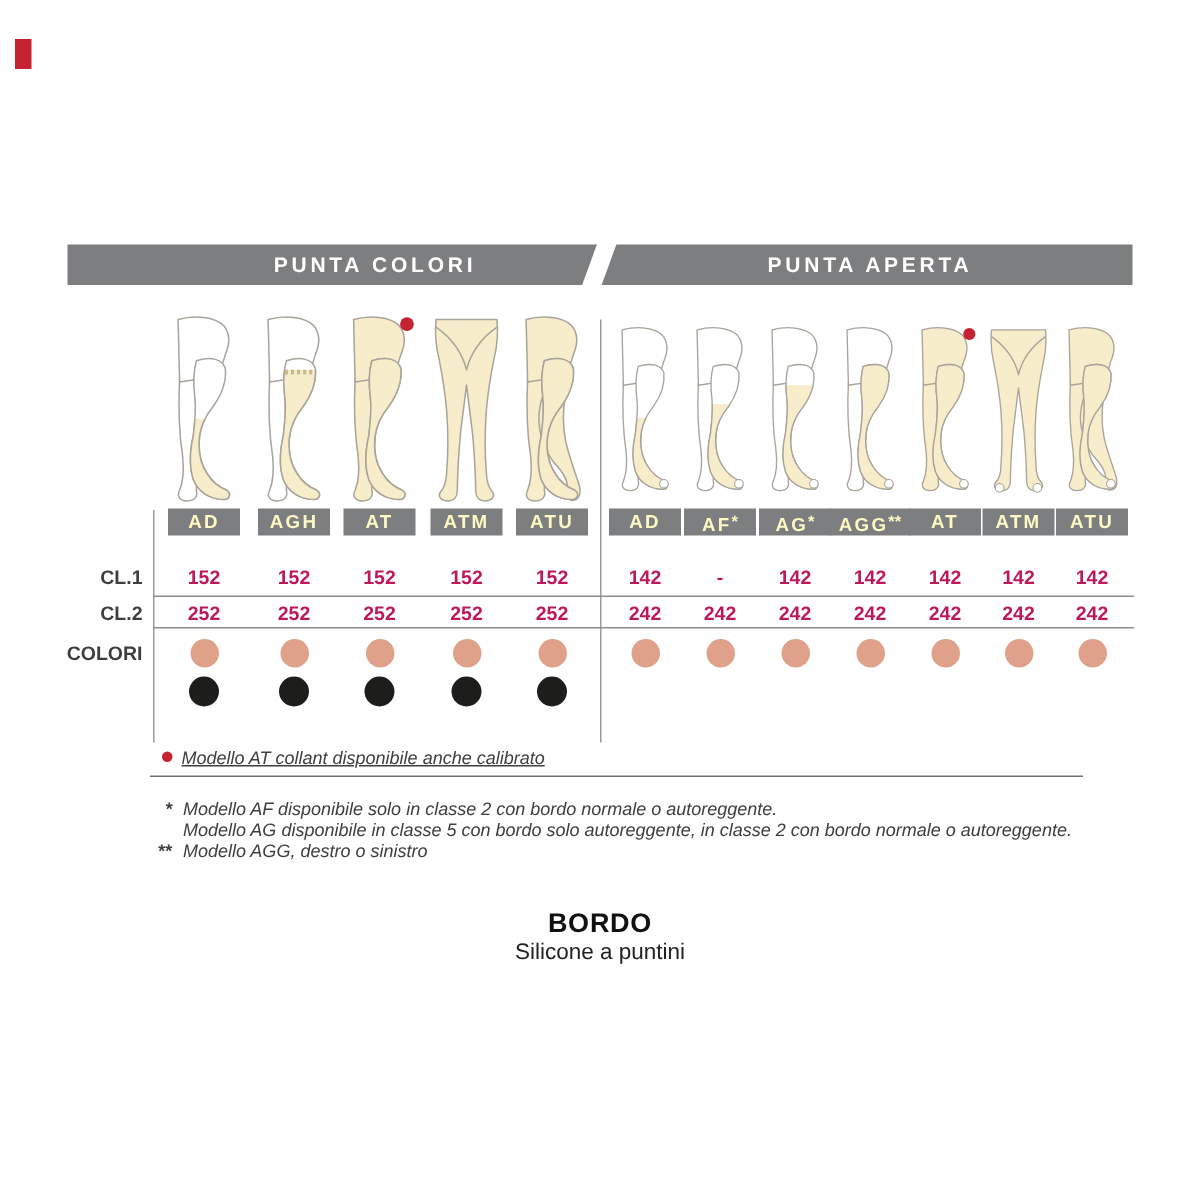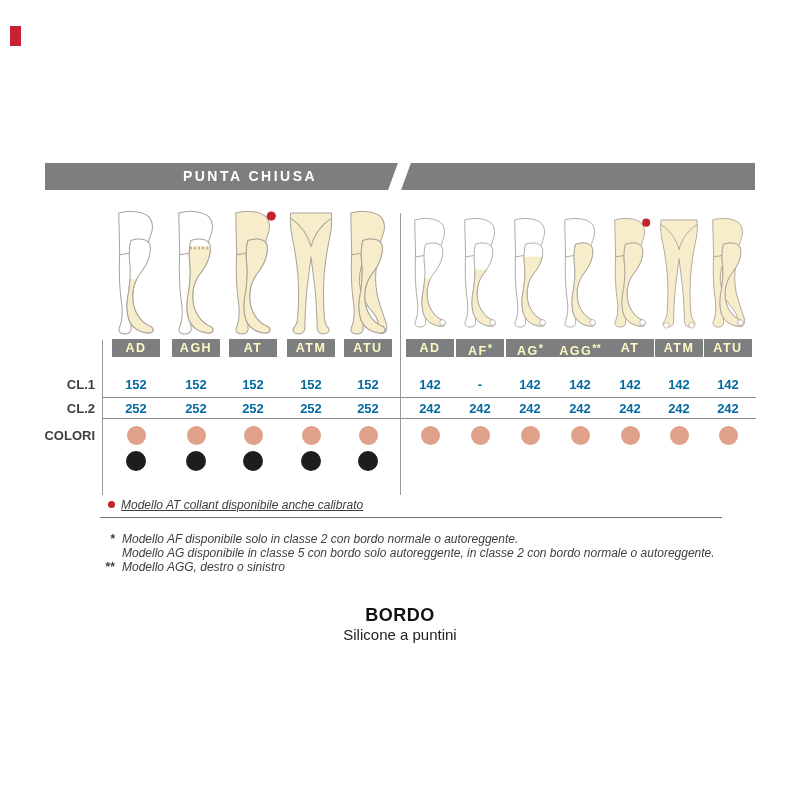--- a/index.html
+++ b/index.html
@@ -11,21 +11,21 @@
   .bar-title{top:163px;height:27px;line-height:27px;color:#ffffff;font-weight:bold;
              font-size:14px;letter-spacing:2.5px;text-align:center;}
   .bar-title.left{left:95px;width:310px;}
   .bar-title.right{left:420px;width:320px;}
   .bar-slash{left:393px;top:160px;width:13px;height:33px;background:#ffffff;transform:skewX(-20deg);}
   .vline{width:1px;background:#9a9a9a;}
   .hline{height:1px;background:#8c8c8c;}
   .tag{height:18px;line-height:18px;color:#fef9c3;font-weight:bold;font-size:12.5px;
        letter-spacing:1.5px;text-align:center;top:339px;}
   .tag .mk{vertical-align:3px;font-size:11px;letter-spacing:0;}
-  .num{top:377px;height:16px;line-height:16px;font-size:13px;font-weight:bold;color:#0369a1;
+  .num{top:377px;height:16px;line-height:16px;font-size:13px;font-weight:bold;color:#be185d;
        text-align:center;width:48px;}
   .row-label{font-size:13px;font-weight:bold;color:#3e3e3e;text-align:right;left:30px;width:65px;
              height:16px;line-height:16px;}
   .dot{border-radius:50%;width:19px;height:19px;}
   .fn{font-style:italic;font-size:12px;color:#3e3e3e;line-height:14px;}
   .fn-marker{font-style:italic;font-size:12px;color:#3e3e3e;font-weight:bold;}
   .bullet{display:inline-block;width:7px;height:7px;border-radius:50%;margin-right:6px;
           position:relative;top:-1px;}
   .bordo-title{left:0;width:800px;top:605px;text-align:center;font-weight:bold;font-size:18px;
                color:#111111;letter-spacing:0.5px;}
@@ -33,21 +33,22 @@
 </style>
 </head>
 <body>
 
 <div id="canvas">
 
   <div class="abs brand-mark" style="background: rgb(197, 35, 49);"></div>
 
   <div class="abs bar" id="header-bar" style="background: rgb(125, 126, 128);"></div>
   <div class="abs bar-slash"></div>
-  <div class="abs bar-title left">PUNTA CHIUSA</div>
+  <div class="abs bar-title left">PUNTA COLORI</div>
+  <div class="abs bar-title right">PUNTA APERTA</div>
 
   <div class="abs vline" style="left:102px;top:340px;height:155px;"></div>
   <div class="abs vline" style="left:400px;top:213px;height:282px;"></div>
   <div class="abs hline" style="left:102px;top:397px;width:654px;"></div>
   <div class="abs hline" style="left:102px;top:418px;width:654px;"></div>
 
   <div class="abs row-label" style="top:377px;">CL.1</div>
   <div class="abs row-label" style="top:401px;">CL.2</div>
   <div class="abs row-label" style="top:428px;">COLORI</div>
 

